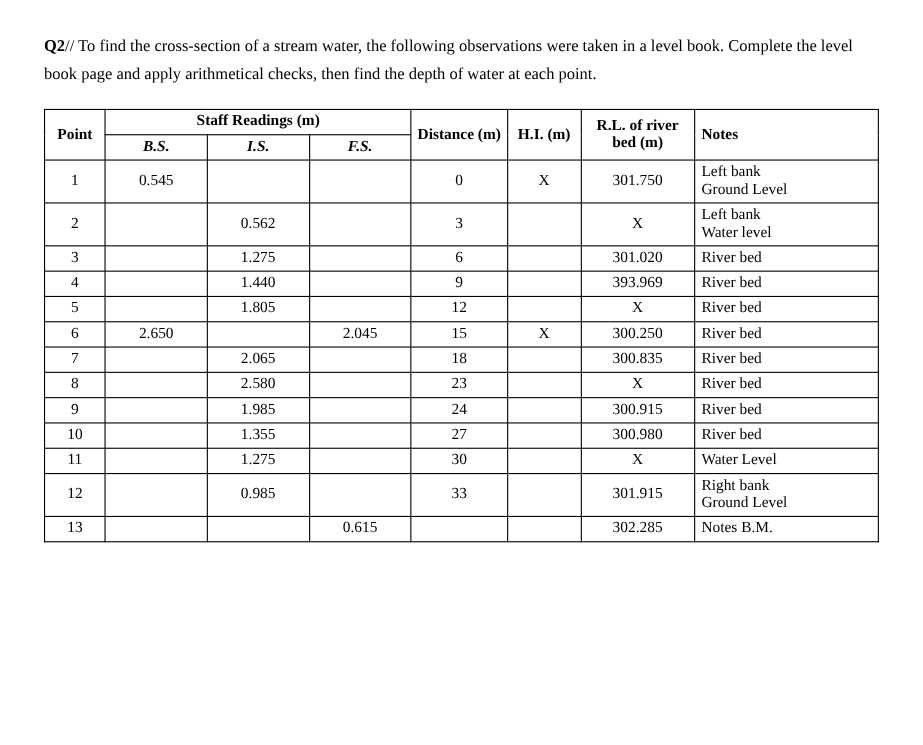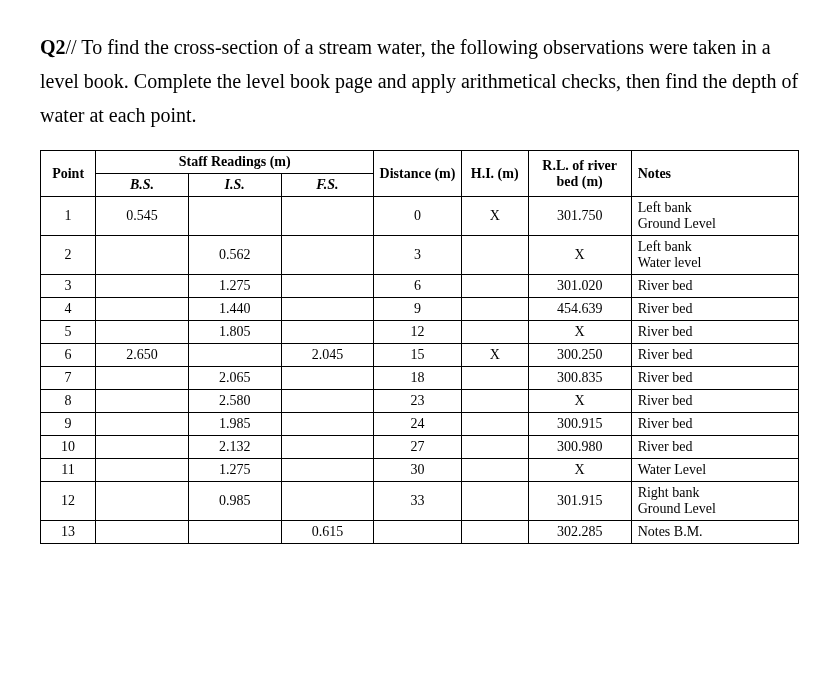--- a/index.html
+++ b/index.html
@@ -8,21 +8,21 @@
       font-family: "Times New Roman", Times, serif;
       font-size: 15px;
       color: #000;
       padding: 30px 40px;
       width: 839px;
       min-height: 677px;
     }
     .question-text {
       margin-bottom: 18px;
       line-height: 1.7;
-      font-size: 20px;
+      font-size: 15px;
     }
     .question-text .bold {
       font-weight: bold;
     }
     table {
       border-collapse: collapse;
       width: 100%;
       font-size: 14px;
     }
     table th, table td {
@@ -119,21 +119,21 @@
     <td>301.020</td>
     <td class="notes-col">River bed</td>
   </tr>
       <tr>
     <td>4</td>
     <td></td>
     <td>1.440</td>
     <td></td>
     <td>9</td>
     <td></td>
-    <td>454.639</td>
+    <td>393.969</td>
     <td class="notes-col">River bed</td>
   </tr>
       <tr>
     <td>5</td>
     <td></td>
     <td>1.805</td>
     <td></td>
     <td>12</td>
     <td></td>
     <td>X</td>
@@ -175,21 +175,21 @@
     <td>1.985</td>
     <td></td>
     <td>24</td>
     <td></td>
     <td>300.915</td>
     <td class="notes-col">River bed</td>
   </tr>
       <tr>
     <td>10</td>
     <td></td>
-    <td>2.132</td>
+    <td>1.355</td>
     <td></td>
     <td>27</td>
     <td></td>
     <td>300.980</td>
     <td class="notes-col">River bed</td>
   </tr>
       <tr>
     <td>11</td>
     <td></td>
     <td>1.275</td>

